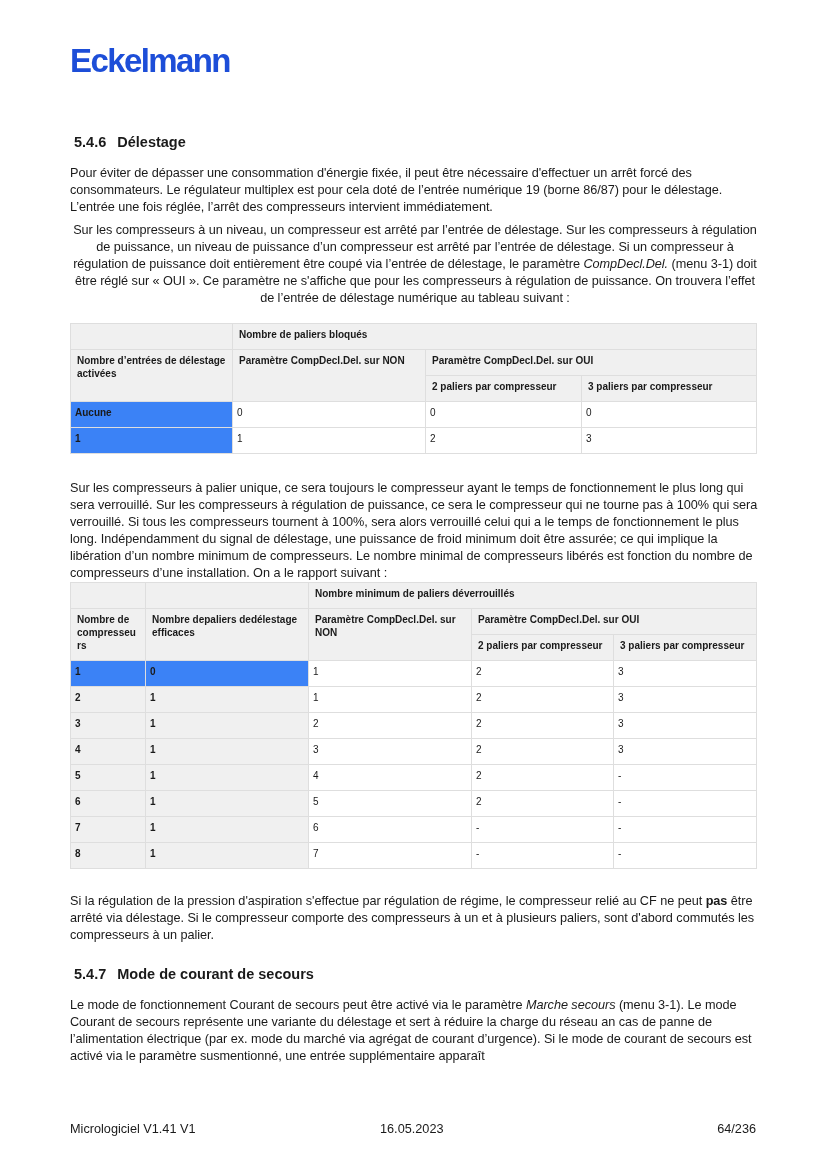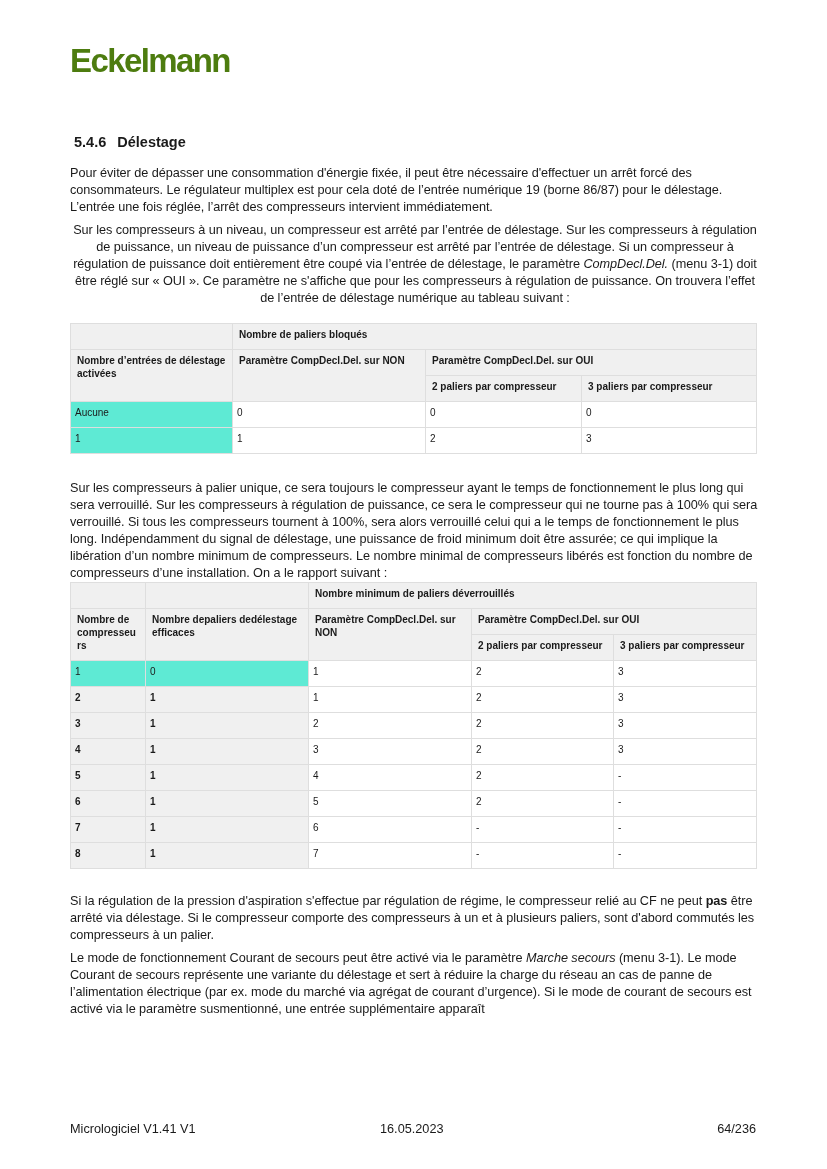--- a/index.html
+++ b/index.html
@@ -1,27 +1,27 @@
 <!DOCTYPE html>
 <html><head>
 <meta charset="utf-8">
 <style>
   html, body { margin: 0; padding: 0; background: #ffffff; }
   body { width: 827px; height: 1169px; position: relative; overflow: hidden;
          font-family: "Liberation Sans", sans-serif; color: #1a1a1a; }
   .logo { position: absolute; left: 70px; top: 43px; font-family: "Liberation Sans", sans-serif;
-          font-weight: bold; font-size: 33px; letter-spacing: -1.6px; color: #4d7c0f; line-height: 36px; }
+          font-weight: bold; font-size: 33px; letter-spacing: -1.6px; color: #1d4ed8; line-height: 36px; }
   .content { position: absolute; left: 70px; top: 132px; width: 690px; }
   h2 { font-size: 14.5px; font-weight: bold; margin: 0 0 13px 4px; line-height: 20px; }
   h2 .num { margin-right: 7px; }
   p { font-size: 12.7px; line-height: 17px; margin: 0 0 6px 0; letter-spacing: -0.05px; }
   table { border-collapse: collapse; width: 686px; font-size: 10px; table-layout: fixed; }
   td { border: 1px solid #dedede; padding: 4px 4px; vertical-align: top; line-height: 13px; }
   .hd { background: #f0f0f0; font-weight: bold; padding-left: 6px; }
-  .rowhd { background: #5eead4; font-weight: normal; }
+  .rowhd { background: #3b82f6; font-weight: bold; }
   .rowhd-grey { background: #f0f0f0; font-weight: bold; }
   .val { background: #ffffff; }
   table.t1 td { height: 17px; }
   table.t2 td { height: 17px; }
   .footer { position: absolute; top: 1122px; left: 70px; width: 686px; font-size: 12.7px; }
   .footer .l { position: absolute; left: 0; }
   .footer .c { position: absolute; left: 310px; }
   .footer .r { position: absolute; right: 0; }
 </style>
 </head>
@@ -157,20 +157,24 @@
       <td class="val">-</td>
       <td class="val">-</td>
     </tr>
   </tbody>
     </table>
 
   <p style="margin-top:24px;">
     <span>Si la régulation de la pression d'aspiration s'effectue par régulation de régime, le compresseur relié au CF ne peut </span><b>pas</b><span> être arrêté via délestage. Si le compresseur comporte des compresseurs à un et à plusieurs paliers, sont d'abord commutés les compresseurs à un palier.</span>
   </p>
 
+  <h2 style="margin-top:20px;">
+    <span class="num">5.4.7</span>
+    <span>Mode de courant de secours</span>
+  </h2>
   <p>
     <span>Le mode de fonctionnement Courant de secours peut être activé via le paramètre </span><i>Marche secours</i><span> (menu 3-1). Le mode Courant de secours représente une variante du délestage et sert à réduire la charge du réseau an cas de panne de l’alimentation électrique (par ex. mode du marché via agrégat de courant d’urgence). Si le mode de courant de secours est activé via le paramètre susmentionné, une entrée supplémentaire apparaît</span>
   </p>
 </div>
 
 <div class="footer">
   <span class="l">Micrologiciel V1.41 V1</span>
   <span class="c">16.05.2023</span>
   <span class="r">64/236</span>
 </div>

